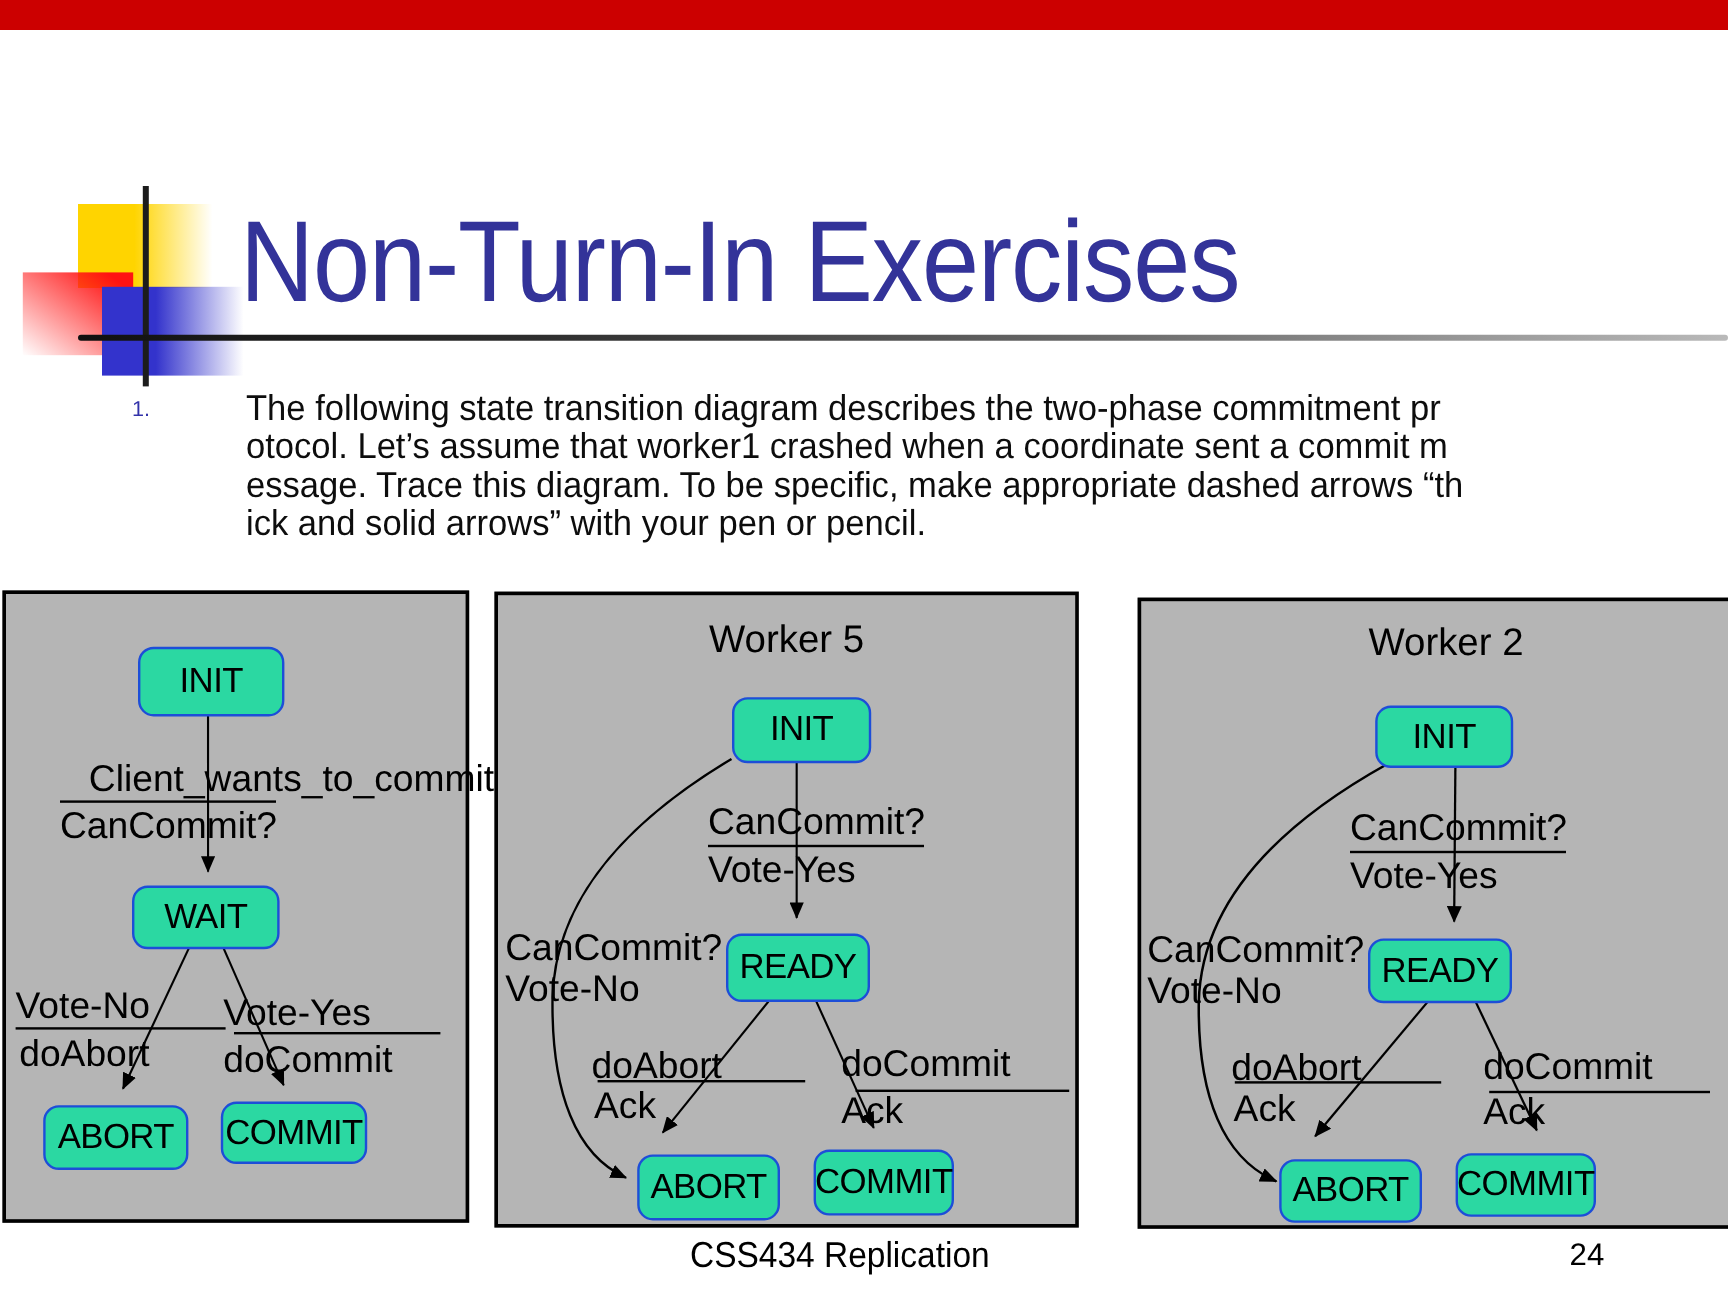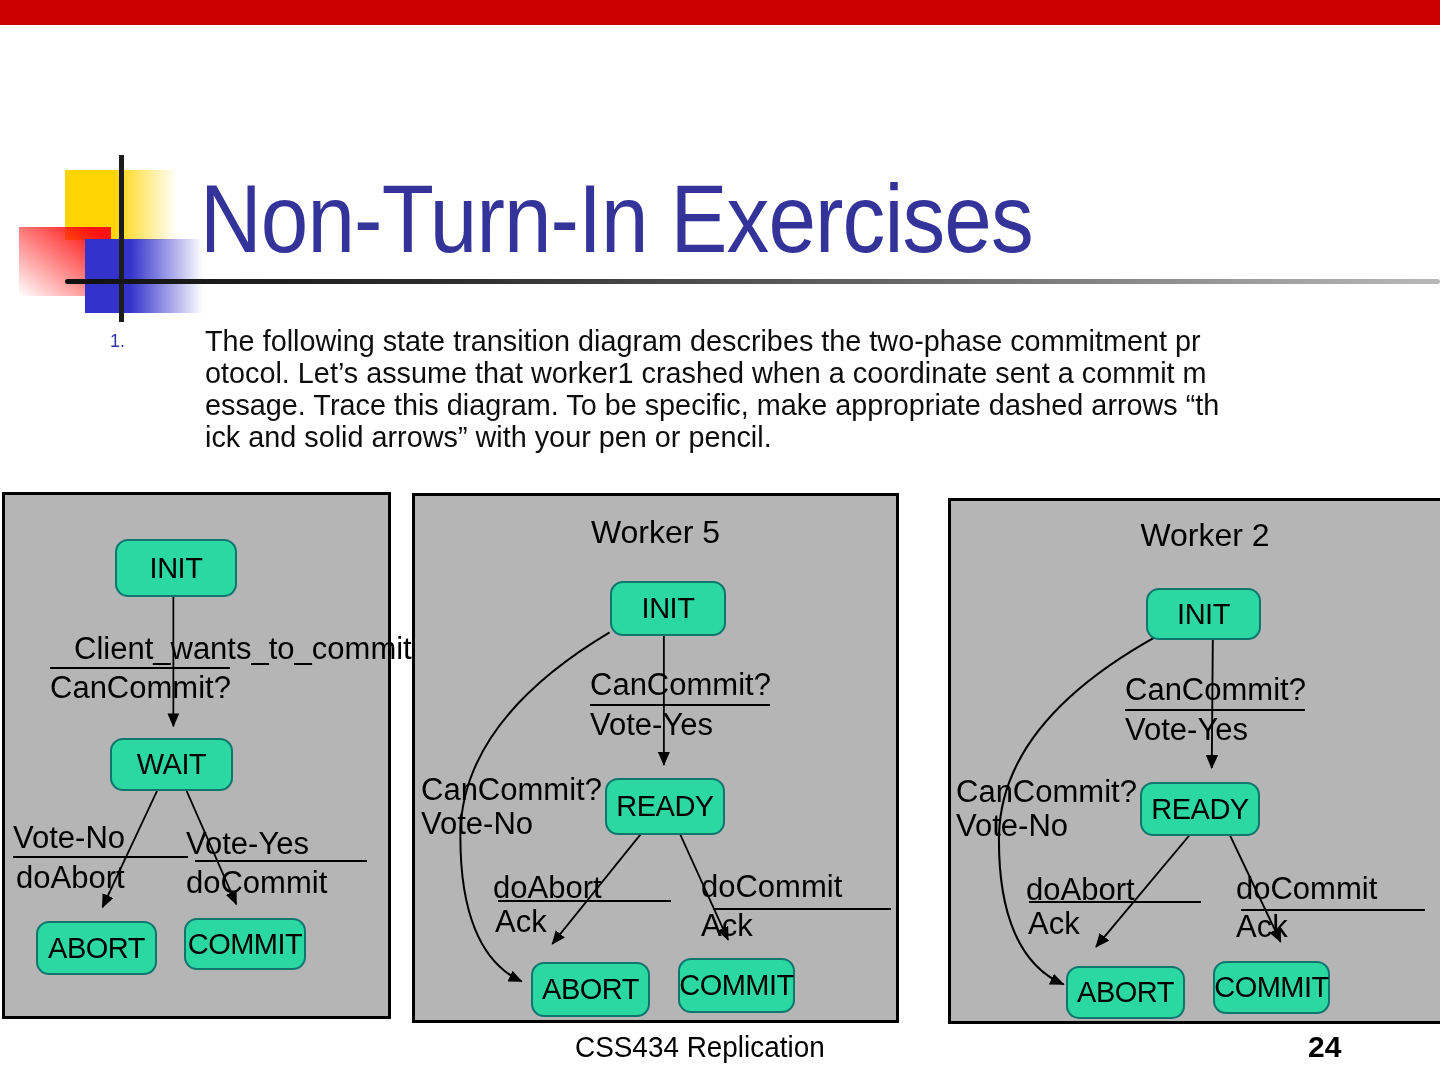--- a/index.html
+++ b/index.html
@@ -29,21 +29,21 @@
   .bullet div{white-space:nowrap;}
   
   .panel{position:absolute;background:#b5b5b5;border:3px solid #000;box-sizing:border-box;}
   .p1{left:2px;top:492px;width:389px;height:527px;}
   .p2{left:412px;top:493px;width:487px;height:530px;}
   .p3{left:948px;top:498px;width:514px;height:526px;}
   .panel-title{position:absolute;left:0;right:0;text-align:center;font-size:32px;color:#000;}
   .p1 .panel-title{top:4px;}
   .p2 .panel-title{top:18px;}
   .p3 .panel-title{top:16px;}
-  .state{position:absolute;background:#2bd8a2;border:2px solid #0f766e;border-radius:13px;
+  .state{position:absolute;background:#2bd8a2;border:2px solid #1d4ed8;border-radius:13px;
     display:flex;align-items:center;justify-content:center;font-size:29px;letter-spacing:-.5px;
     box-sizing:border-box;overflow:visible;white-space:nowrap;}
   .lbl{position:absolute;font-size:31px;line-height:33px;white-space:nowrap;}
   .divider{position:absolute;border-top:2px solid #000;height:0;}
   .arrows{position:absolute;left:0;top:0;width:100%;height:100%;}
   .arrows path{fill:none;stroke:#000;stroke-width:1.8px;}
   
   .c-init{left:110px;top:44px;width:122px;height:58px;}
   .c-wait{left:105px;top:243px;width:123px;height:53px;}
   .c-abort{left:31px;top:426px;width:121px;height:54px;}
@@ -85,21 +85,21 @@
   .w2-ca{left:5px;top:308px;}
   .w2-le{left:75px;top:372px;}
   .w2-ld{left:78px;top:400px;width:172px;}
   .w2-la{left:77px;top:406px;}
   .w2-re{left:285px;top:371px;}
   .w2-rd{left:290px;top:408px;width:184px;}
   .w2-ra{left:285px;top:409px;}
   
   .footer-course{position:absolute;left:575px;top:1030px;font-size:30px;
     transform:scaleX(.93);transform-origin:left top;white-space:nowrap;}
-  .footer-page{position:absolute;left:1308px;top:1030px;font-size:30px;font-weight:bold;}
+  .footer-page{position:absolute;left:1308px;top:1030px;font-size:26px;}
 </style>
 </head>
 <body>
 
 <svg width="0" height="0" style="position:absolute" aria-hidden="true">
   <defs>
     <marker id="ah" markerUnits="userSpaceOnUse" markerWidth="16" markerHeight="12" refX="13" refY="6" orient="auto">
       <path d="M0,0 L14,6 L0,12 Z" fill="#000"></path>
     </marker>
   </defs>

